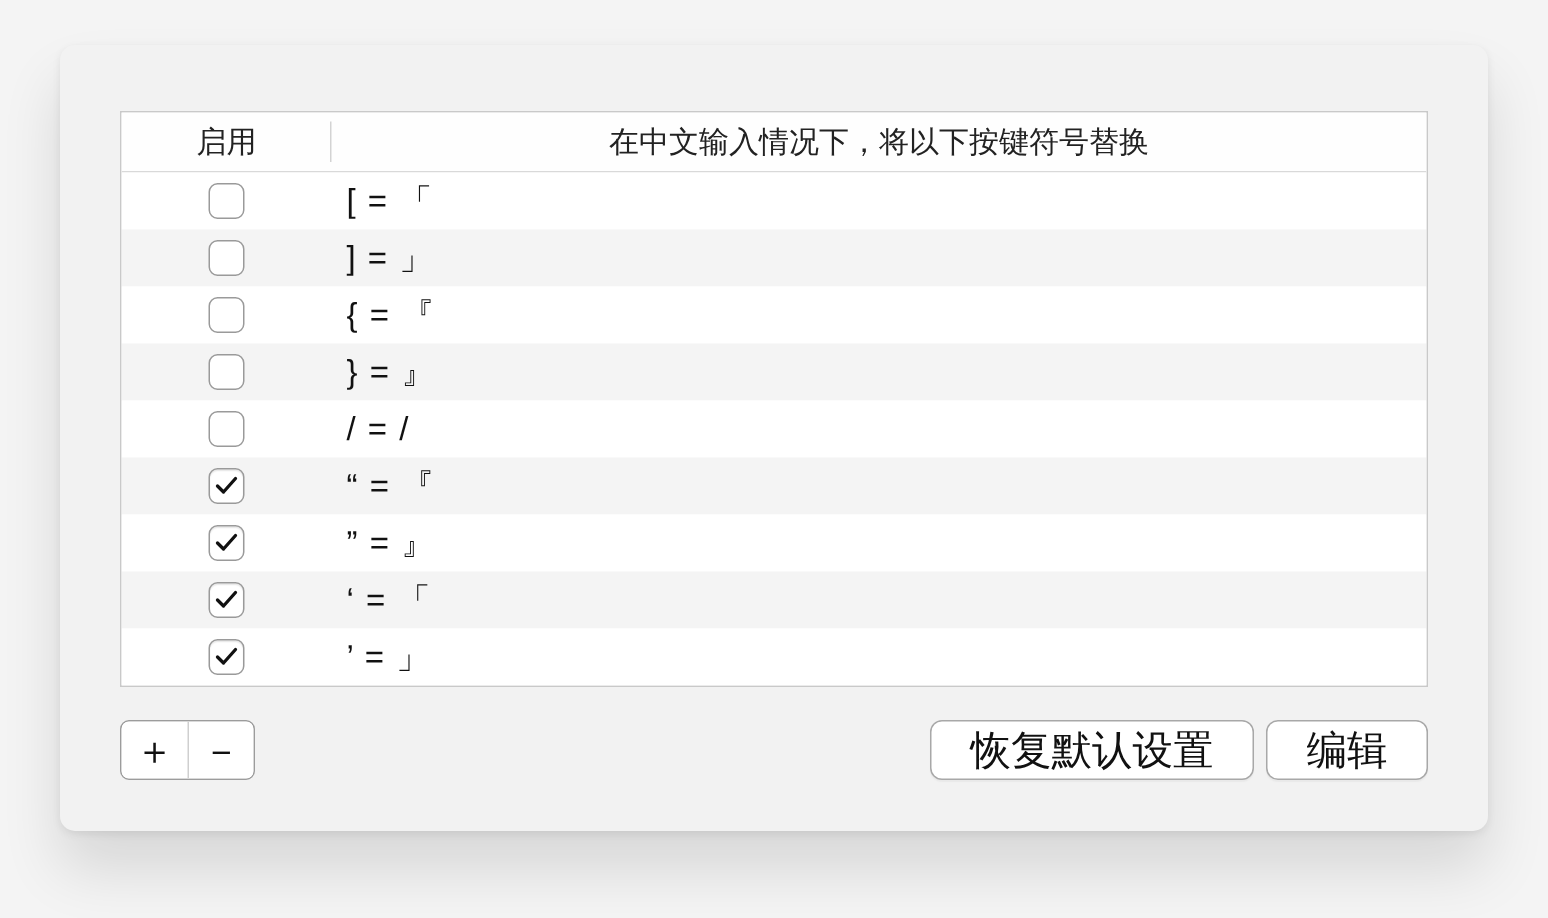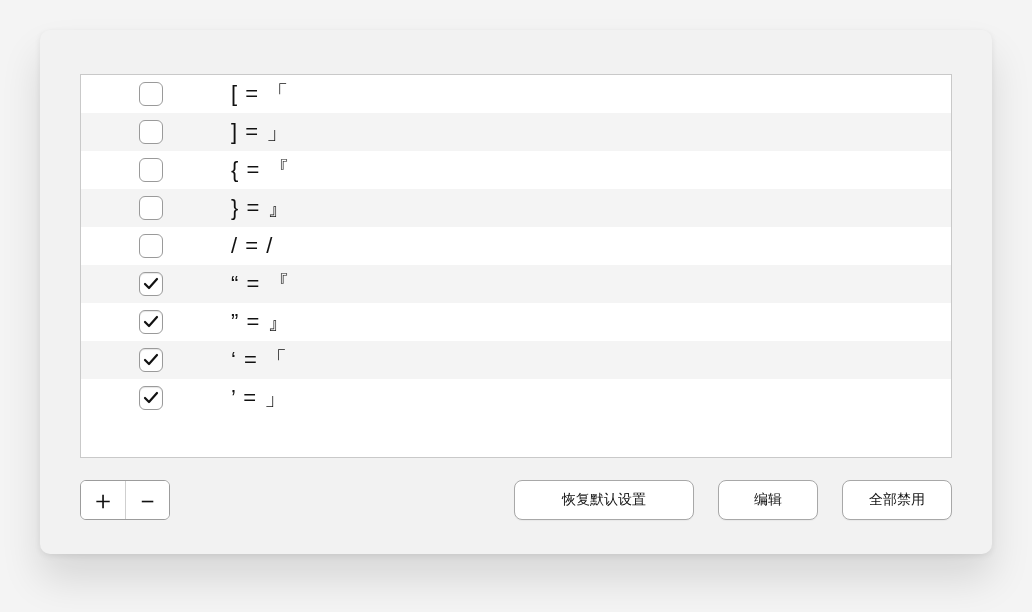--- a/index.html
+++ b/index.html
@@ -113,37 +113,41 @@
     background: #fff;
   }
   .seg .seg-btn + .seg-btn { border-left: 1px solid #cfcfcf; }
   .spacer { flex: 1; }
   .btn {
     height: 40px;
     padding: 0 26px;
     border: 1px solid #a8a8a8;
     border-radius: 8px;
     background: #ffffff;
-    font-size: 14px;
+    font-size: 27px;
     display: inline-flex;
     align-items: center;
     justify-content: center;
     cursor: pointer;
     box-shadow: 0 1px 1px rgba(0,0,0,0.04);
-    margin-left: 24px;
+    margin-left: 8px;
     min-width: 100px;
   }
   .btn.wide { min-width: 180px; }
 </style>
 </head>
 <body>
 
 <div class="window">
 
   <div class="table-wrap">
+    <div class="thead">
+      <div class="th th-enable">启用</div>
+      <div class="th th-desc">在中文输入情况下，将以下按键符号替换</div>
+    </div>
     <div class="tbody" id="tbody">
         <div class="row">
           <div class="cell-enable">
             <div class="chk"></div>
           </div>
           <div class="cell-desc">[  =  「</div>
         </div>
         <div class="row">
           <div class="cell-enable">
             <div class="chk"></div>
@@ -216,16 +220,15 @@
       <div class="seg-btn">
         <span>＋</span>
       </div>
       <div class="seg-btn">
         <span>－</span>
       </div>
     </div>
     <div class="spacer"></div>
     <div class="btn wide">恢复默认设置</div>
     <div class="btn">编辑</div>
-    <div class="btn">全部禁用</div>
   </div>
 
 </div>
 
 </body></html>

